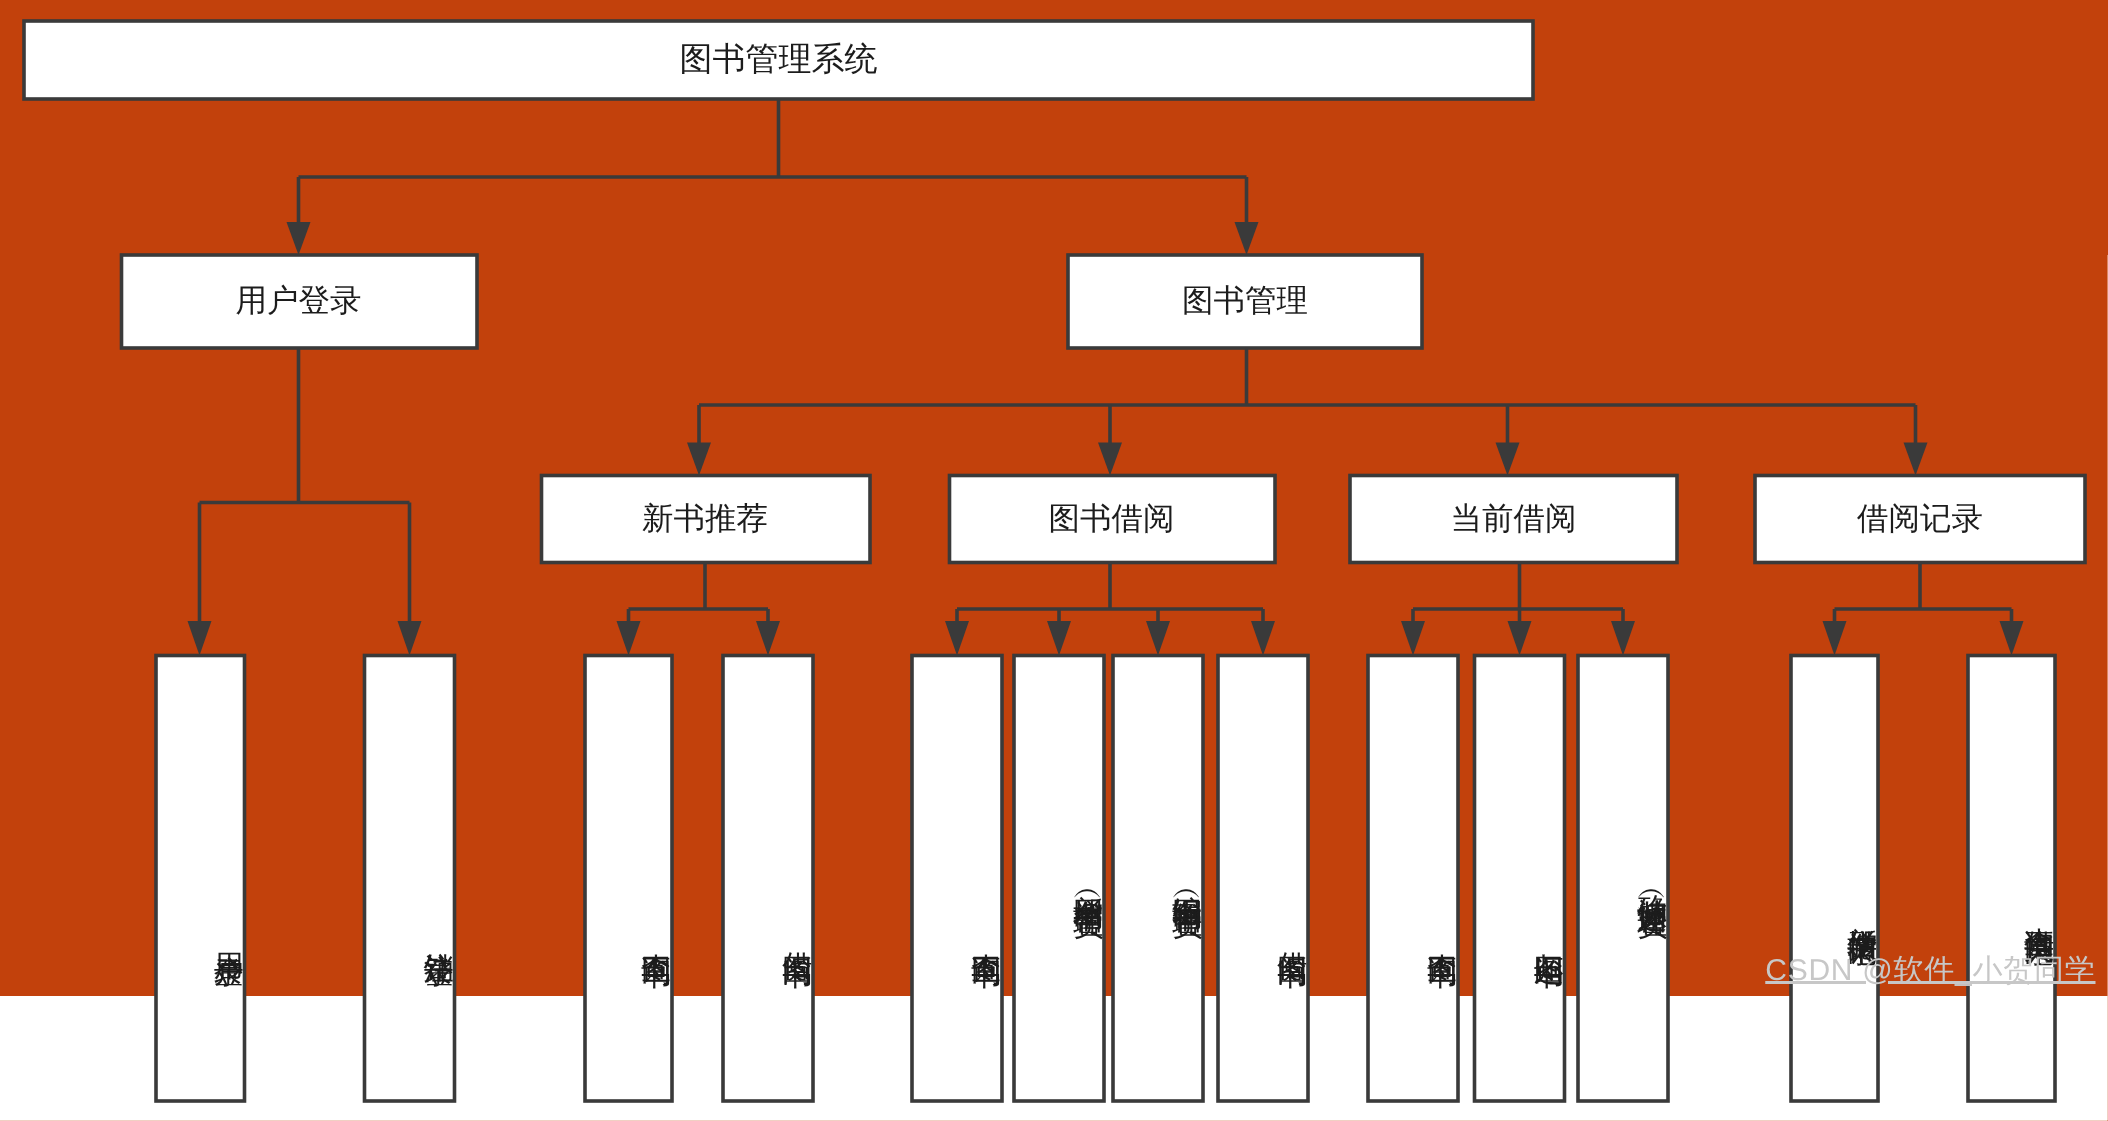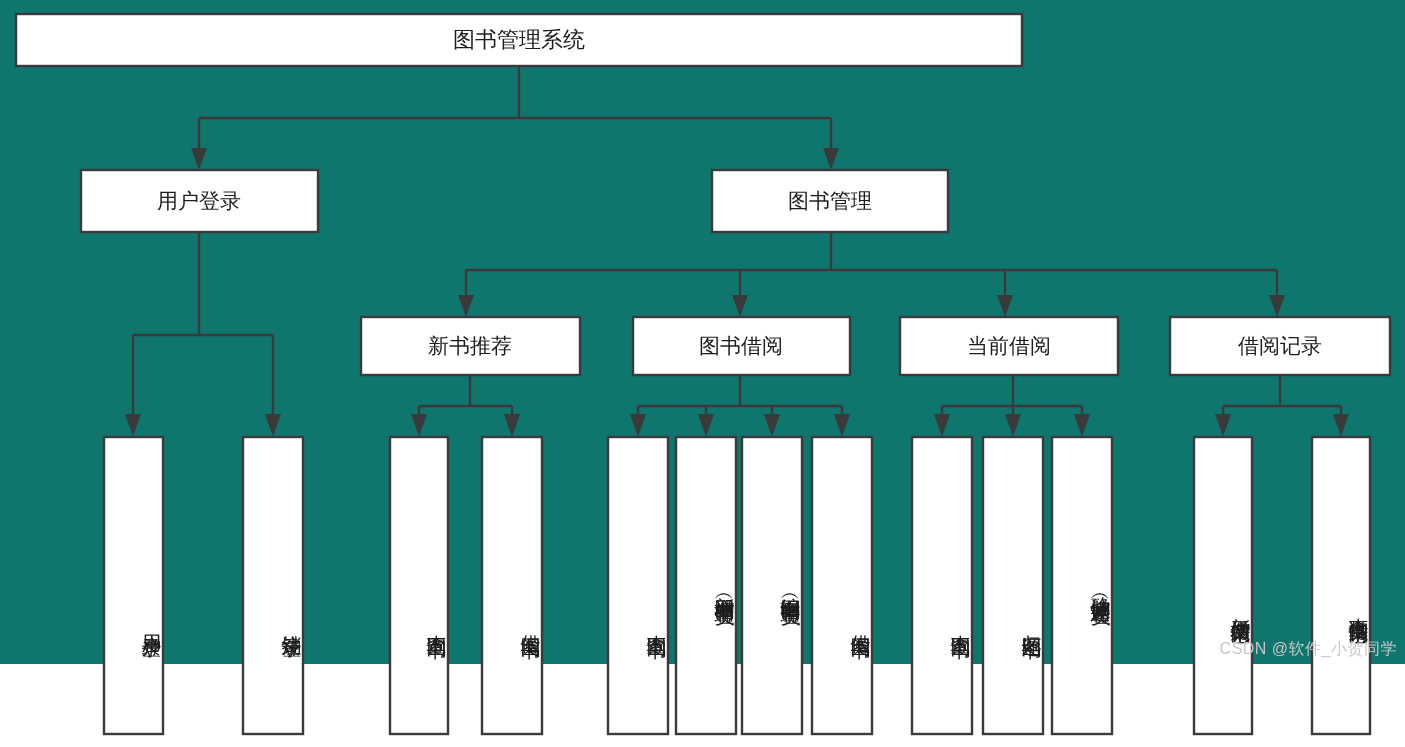--- a/index.html
+++ b/index.html
@@ -10,21 +10,21 @@
   body {
     width: 1405px;
     height: 747px;
     font-family: "Liberation Sans", "DejaVu Sans", sans-serif;
     overflow: hidden;
   }
   #diagram-root {
     position: relative;
     width: 1405px;
     height: 664px;
-    background: #0f766e;
+    background: #c2410c;
   }
   svg.flow {
     position: absolute;
     top: 0;
     left: 0;
     width: 1405px;
     height: 747px;
     display: block;
   }
   .node-box {
@@ -69,24 +69,25 @@
     align-items: flex-start;
     justify-content: center;
     white-space: nowrap;
     pointer-events: none;
   }
   .watermark {
     position: absolute;
     right: 8px;
     bottom: 4px;
     font-family: "Liberation Sans", "DejaVu Sans", sans-serif;
-    font-size: 16px;
+    font-size: 20px;
     color: #c7c7c7;
     letter-spacing: 0.5px;
     white-space: nowrap;
+    text-decoration: underline;
   }
 </style>
 </head>
 <body>
 
 <div id="diagram-root">
 
   <svg class="flow" viewBox="0 0 1405 747">
 
     <g>

